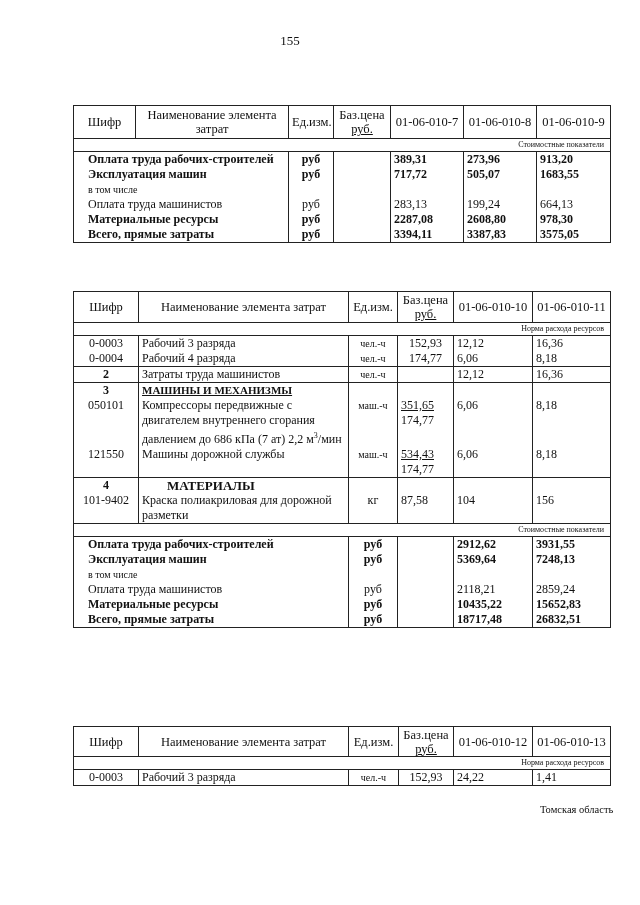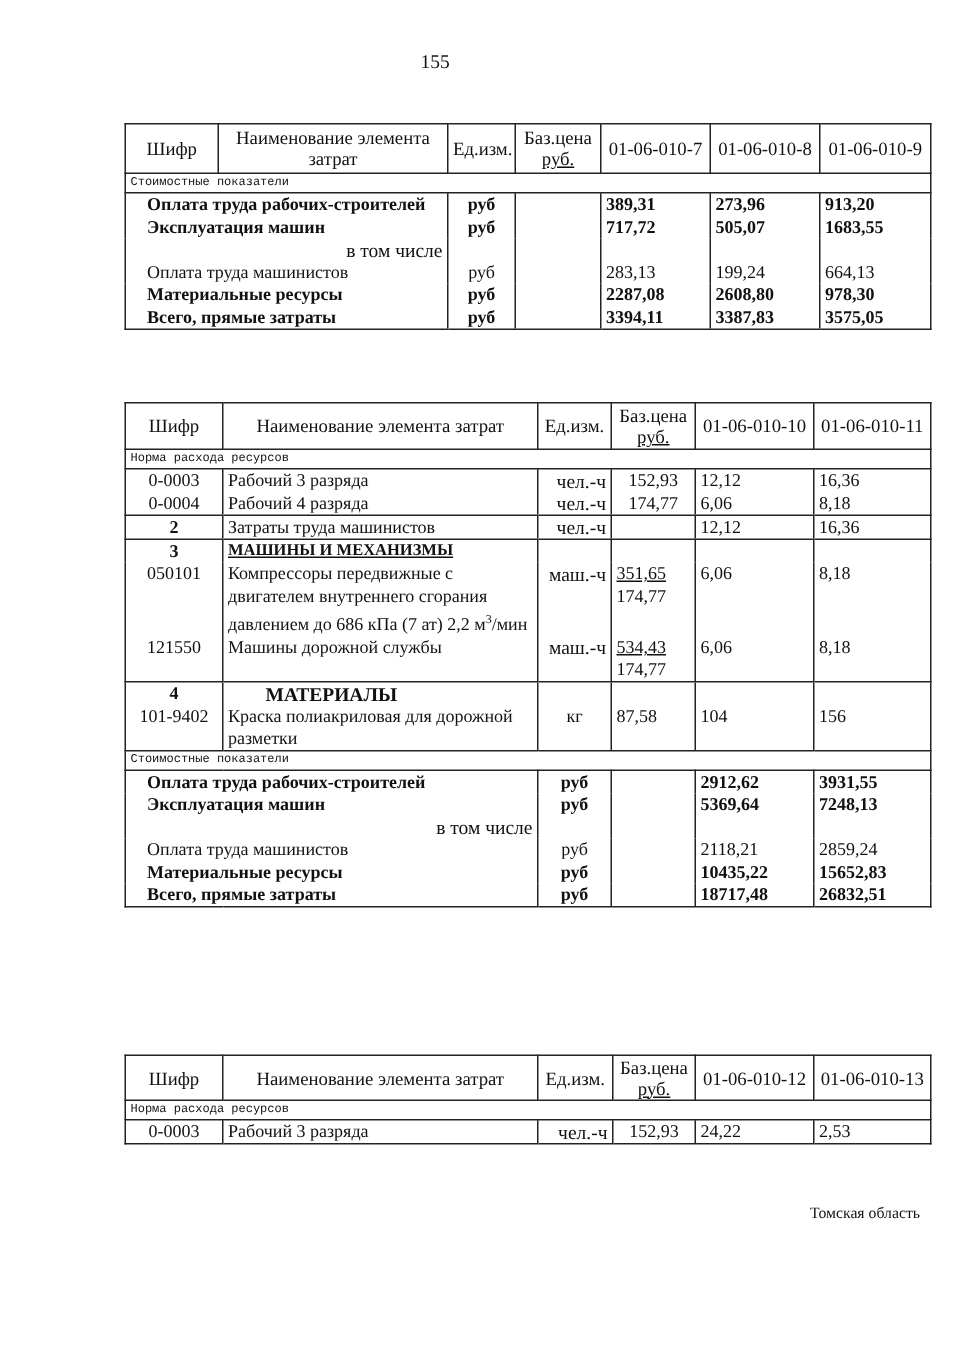--- a/index.html
+++ b/index.html
@@ -1,31 +1,31 @@
 <!DOCTYPE html>
 <html><head>
 <meta charset="utf-8">
 <style>
   html, body { margin: 0; padding: 0; background: #ffffff; }
   body { width: 640px; height: 905px; position: relative; overflow: hidden;
          font-family: "Liberation Serif", "DejaVu Serif", serif; color: #111; }
   .page-number { position: absolute; top: 33px; left: 0; width: 580px; text-align: center; font-size: 13px; }
   .footer-region { position: absolute; top: 804px; left: 540px; font-size: 10.5px; }
 
-  table.rt { position: absolute; left: 83px; border-collapse: collapse; table-layout: fixed; font-size: 12px; }
+  table.rt { position: absolute; left: 73px; border-collapse: collapse; table-layout: fixed; font-size: 12px; margin-top: 23px; }
   table.rt td { padding: 0 3px; vertical-align: top; line-height: 15px; }
   table.rt .hdr td { border: 1px solid #222; vertical-align: middle; text-align: center; font-size: 12.5px; line-height: 14px; }
-  table.rt .sub td { border: 1px solid #222; font-family: Liberation Mono, monospace; font-size: 8px; line-height: 12px; padding-right: 6px; }
+  table.rt .sub td { border: 1px solid #222; text-align: right; font-family: Liberation Serif, serif; font-size: 8px; line-height: 12px; padding-right: 6px; }
   .bl { border-left: 1px solid #222; }
   .br { border-right: 1px solid #222; }
   .bb { border-bottom: 1px solid #222; }
   .c { text-align: center; }
   .r { }
   .b { font-weight: bold; }
-  .small { font-size: 13px; text-align: right; }
+  .small { font-size: 10px; }
   .u { text-decoration: underline; }
   .cost-name { padding-left: 14px !important; }
 </style>
 </head>
 <body>
 
 <div class="page-number">155</div>
 
 <table class="rt" style="top:82px; width:537px;">
   <colgroup>
@@ -258,18 +258,18 @@
   </tr>
   <tr class="sub">
         <td colspan="6">Норма расхода ресурсов</td>
       </tr>
   <tr>
     <td class="bl bb c">0-0003</td>
     <td class="bl bb">Рабочий 3 разряда</td>
     <td class="bl bb c small">чел.-ч</td>
     <td class="bl bb c">152,93</td>
     <td class="bl bb r">24,22</td>
-    <td class="bl br bb r">2,53</td>
+    <td class="bl br bb r">1,41</td>
   </tr>
 </tbody>
   </table>
 
 <div class="footer-region">Томская область</div>
 
 </body></html>

